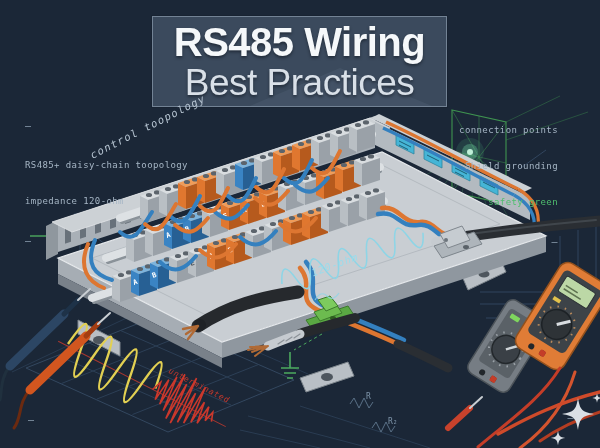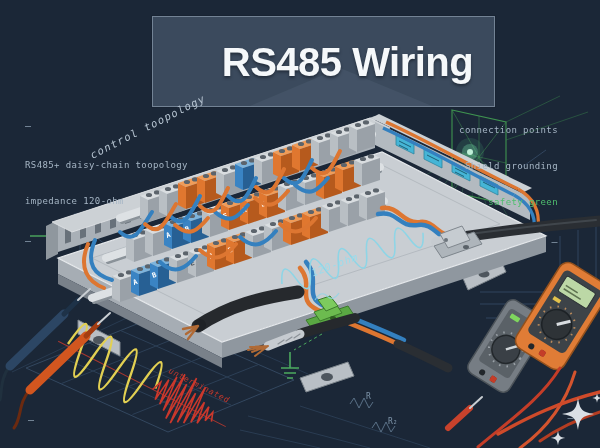--- a/index.html
+++ b/index.html
@@ -10,21 +10,21 @@
         white-space:pre;z-index:2;}
   .note .dash{display:block;color:#8fa2b3;font-size:10px;line-height:10px;margin:1px 0 4px 0;}
   .note .dash.below{margin:5px 0 0 0;}
   .note span{display:block;}
   .right{text-align:right;}
   .green-text{color:#4fbf6e;font-weight:normal;}
   .title-panel{position:absolute;left:152px;top:16px;width:293px;height:89px;z-index:2;
      background:rgba(104,124,146,.42);border:1px solid rgba(185,202,218,.45);
      box-shadow:0 0 0 1px rgba(20,30,42,.35);
      display:flex;flex-direction:column;align-items:center;justify-content:center;
-     font-family:"Liberation Sans",sans-serif;padding-left:48px;}
+     font-family:"Liberation Sans",sans-serif;}
   .title-l1{font-size:40px;line-height:42px;font-weight:bold;color:#f5f8fa;letter-spacing:-.5px;
      text-shadow:0 2px 3px rgba(10,16,24,.5);}
   .title-l2{font-size:37px;line-height:40px;font-weight:400;color:#d9e0e8;letter-spacing:-.5px;
      text-shadow:0 2px 3px rgba(10,16,24,.5);}
   .control-topo{position:absolute;left:88px;top:150px;z-index:2;color:#b7c5d2;font-size:10.5px;
      font-style:italic;letter-spacing:1.2px;transform:rotate(-27deg);transform-origin:left top;}
   .spark{z-index:3;}
   
   .tg{--t:#d9dde0;--f:#b9bfc4;--s:#9aa1a8;}
   .to{--t:#f09c58;--f:#e0772f;--s:#b65a1d;}
@@ -333,20 +333,21 @@
 <svg class="spark" width="600" height="448" viewBox="0 0 600 448" style="pointer-events:none;">
   <g fill="#d9dfe5">
     <use href="#spark4" transform="translate(578,414)"></use>
     <use href="#spark4" transform="translate(558,438) scale(.45)"></use>
     <use href="#spark4" transform="translate(597,398) scale(.3)"></use>
   </g>
 </svg>
 
 <div class="title-panel">
   <div class="title-l1">RS485 Wiring</div>
+  <div class="title-l2">Best Practices</div>
 </div>
 
 <div class="note" style="left:25px;top:96px;">
   <span class="dash">—</span>
   <span>RS485+ daisy-chain toopology</span>
   <span>impedance 120-ohm</span>
   <span class="dash below">—</span>
 </div>
 
 

